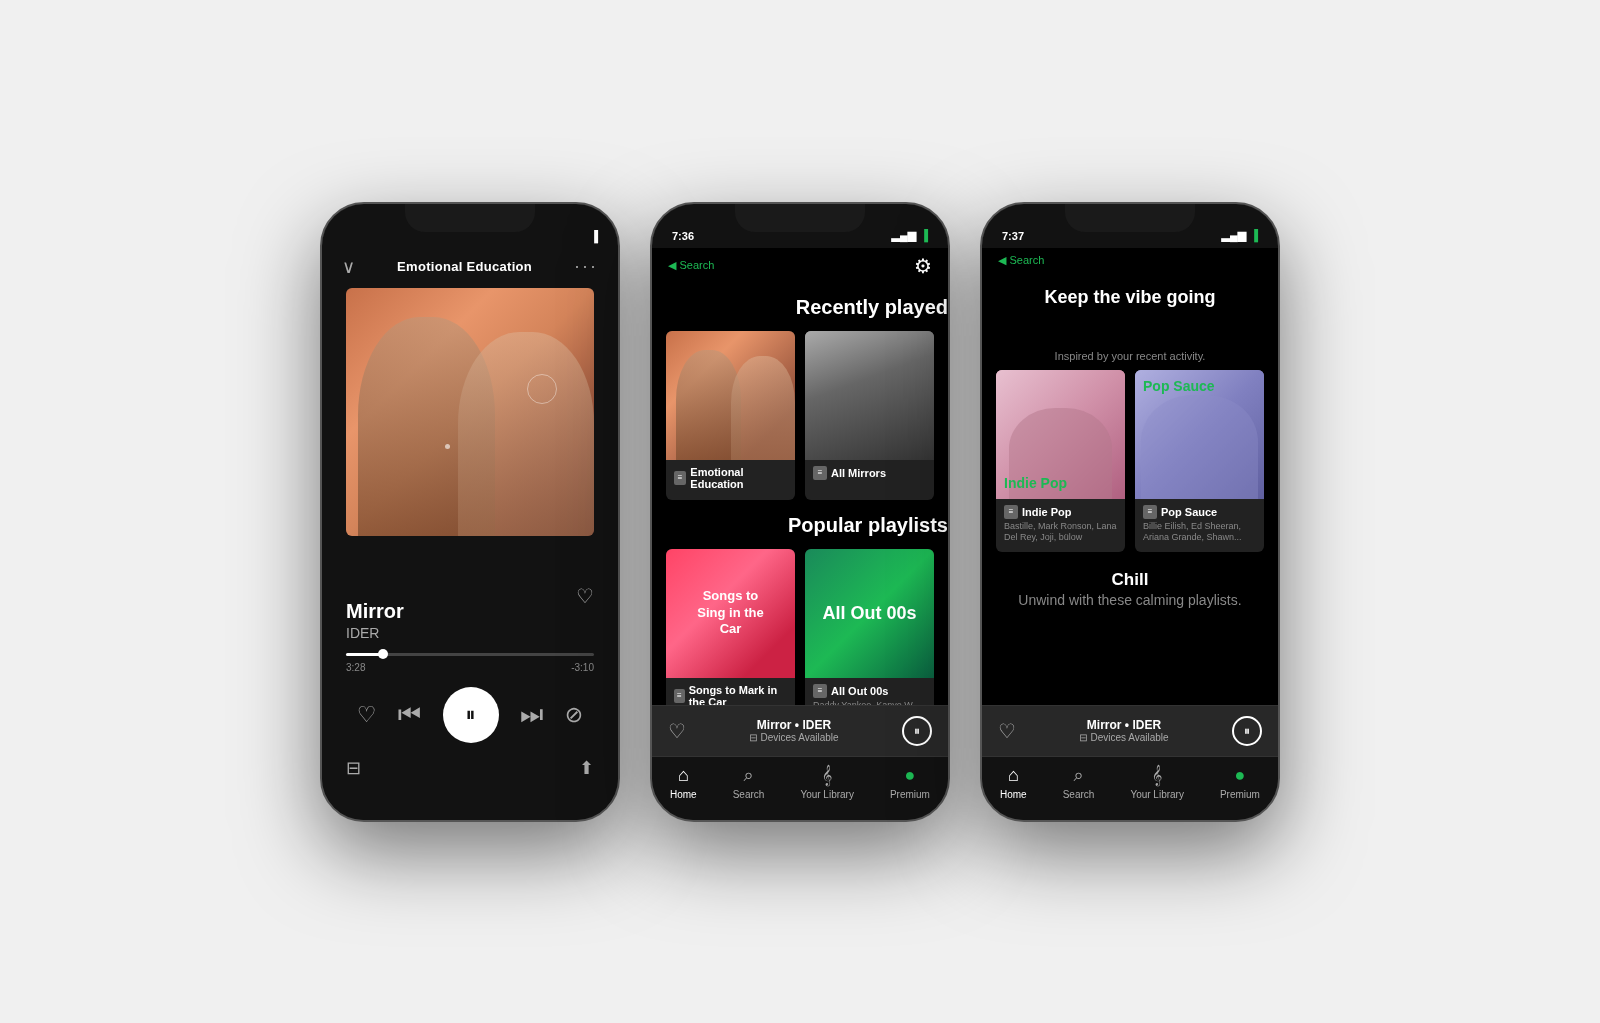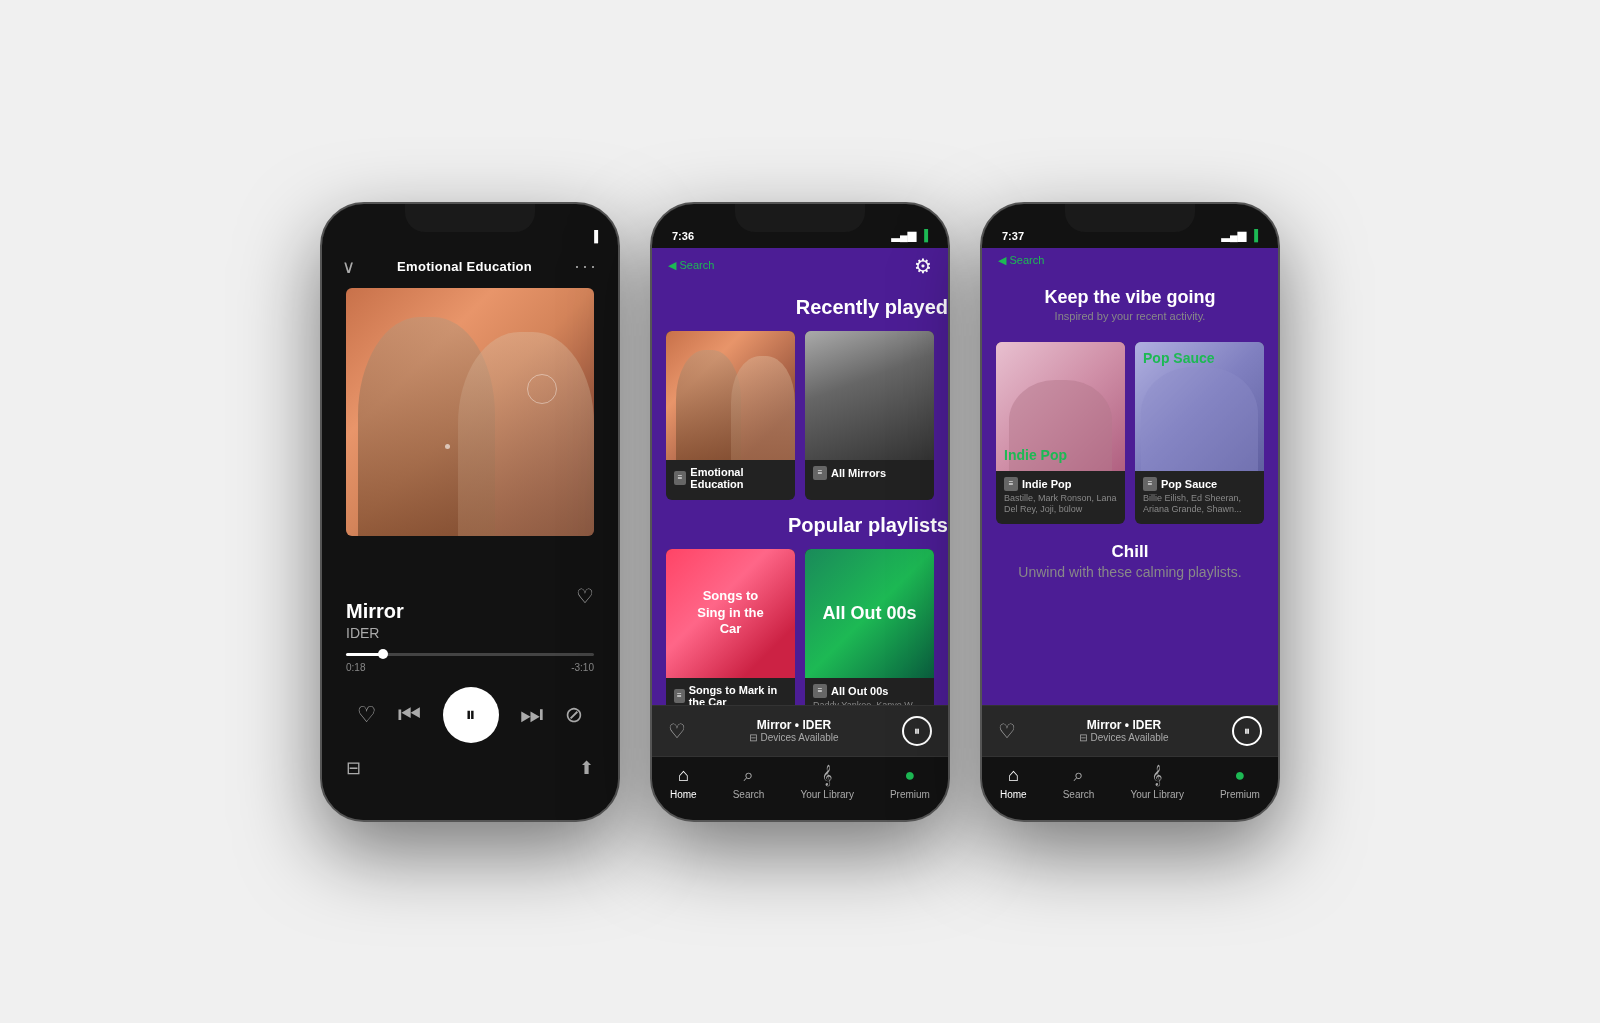--- a/index.html
+++ b/index.html
@@ -178,21 +178,21 @@
     .extra-controls {
       display: flex;
       justify-content: space-between;
       padding: 6px 24px 16px;
       color: #aaa;
       font-size: 16px;
     }
     
     .phone23-content {
       flex: 1;
-      background: #4c1d95;
+      background: #000000;
       overflow-y: auto;
       overflow-x: hidden;
       scrollbar-width: none;
     }
     .phone23-content::-webkit-scrollbar { display: none; }
     .home-header {
       display: flex;
       justify-content: space-between;
       align-items: center;
       padding: 6px 16px 10px;
@@ -313,21 +313,22 @@
       color: white;
       font-size: 18px;
       font-weight: 700;
       text-align: center;
       padding: 10px 14px 2px;
     }
     .keep-vibe-sub {
       color: #888;
       font-size: 11px;
       text-align: center;
-      padding: 0 14px 20px;
+      padding: 0 14px 8px;
+      margin-top: 40px;
     }
     .section-label {
       color: white;
       font-size: 17px;
       font-weight: 700;
       text-align: center;
       padding: 12px 14px 2px;
     }
     .section-sublabel {
       color: #888;
@@ -491,21 +492,21 @@
             <div class="song-artist">IDER</div>
           </div>
           <span class="heart-icon">♡</span>
         </div>
         <div class="progress-section">
           <div class="progress-bar">
             <div class="progress-fill"></div>
             <div class="progress-dot"></div>
           </div>
           <div class="time-labels">
-            <span>0:18</span>
+            <span>3:28</span>
             <span>-3:10</span>
           </div>
         </div>
         <div class="controls">
           <span class="ctrl-btn" style="font-size:22px;">♡</span>
           <span class="ctrl-btn" style="font-size:26px;">⏮</span>
           <div class="ctrl-btn primary">
             <span>⏸</span>
           </div>
           <span class="ctrl-btn" style="font-size:26px;">⏭</span>

